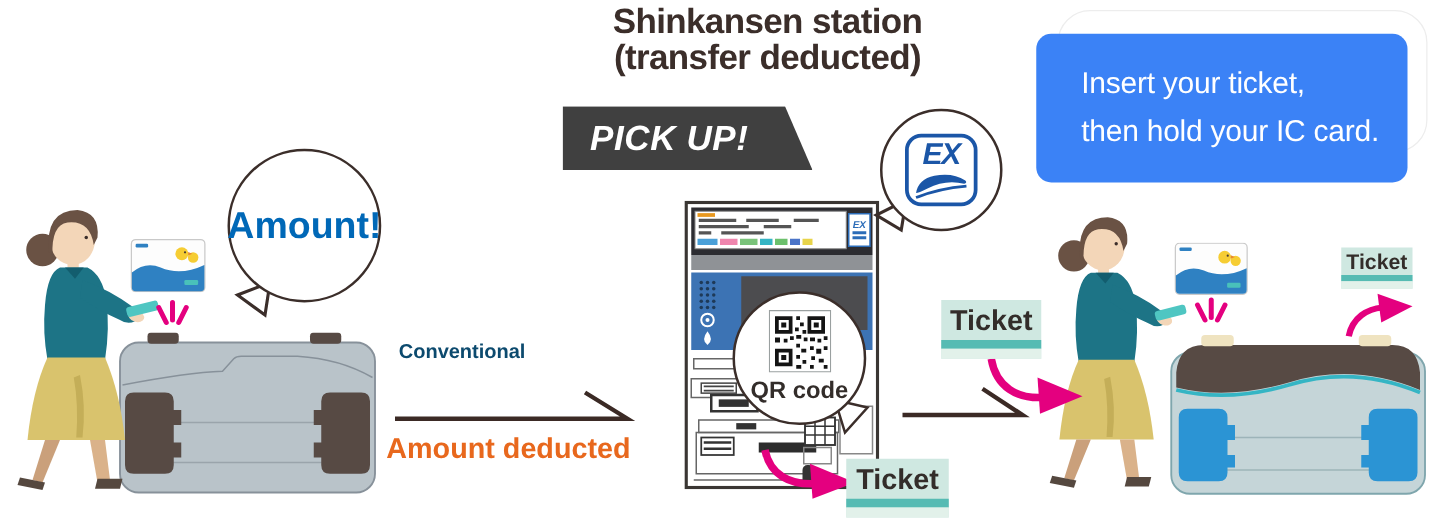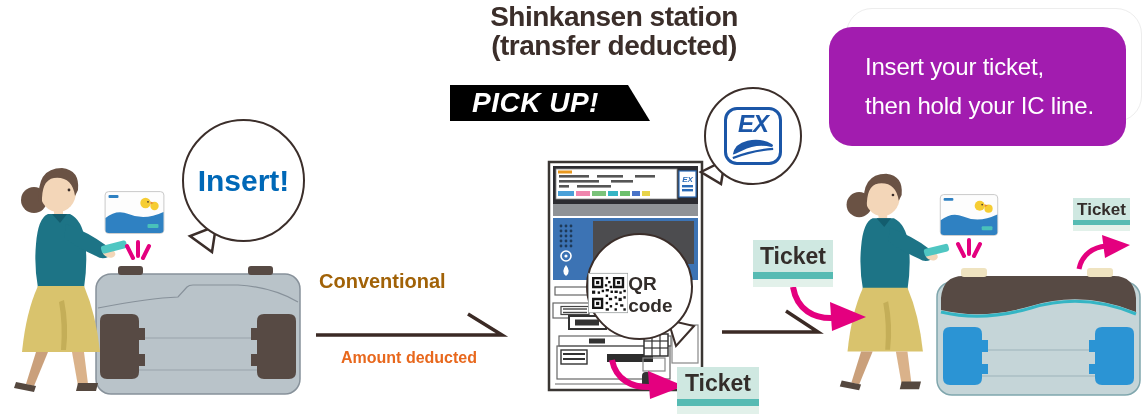--- a/index.html
+++ b/index.html
@@ -11,53 +11,53 @@
   .abs { position:absolute; }
 
   
   .heading { color:#3b2e2a; font-weight:800; font-size:28px; line-height:29px; letter-spacing:-0.5px; }
   #heading-left   { left:4px;   top:2px; width:300px; }
   #heading-center { left:449px; top:2px; width:330px;text-align:center; }
   .heading span { display:block; }
 
   
   #pickup-banner {
-    left:450px; top:85px; width:200px; height:36px; background:#000000;
+    left:450px; top:85px; width:200px; height:51px; background:#404040;
     clip-path:polygon(0 0, 89% 0, 100% 100%, 0 100%);
     display:flex; align-items:center; padding-left:22px;
   }
   #pickup-banner span { color:#fff; font-style:italic; font-weight:900; font-size:28px; letter-spacing:0.5px; }
 
   
   .round-bubble { background:#fff; border:2.5px solid #3b2e2a; border-radius:50%;
     display:flex; align-items:center; justify-content:center; }
   #touch-bubble { left:182px; top:119px; width:123px; height:123px; }
   #touch-bubble span { color:#0068b7; font-weight:800; font-size:30px; }
   #ex-bubble { left:704px; top:87px; width:98px; height:98px; border-width:2.5px; flex-direction:column; }
   #qr-bubble { left:586px; top:233px; width:107px; height:107px; border-width:2px;
-    flex-direction:row; justify-content:flex-start; padding-top:13px; }
+    flex-direction:column; justify-content:flex-start; padding-top:13px; }
   #qr-bubble .qr-label { color:#332d2a; font-weight:700; font-size:19px; margin-top:4px; }
   .bubble-tail { position:absolute; }
 
   
   #ex-box { width:58px; height:58px; border:3px solid #1b56a7; border-radius:13px;
     display:flex; flex-direction:column; align-items:center; justify-content:flex-start; padding-top:1px; }
   #ex-box .ex-text { color:#1b56a7; font-weight:900; font-style:italic; font-size:24px; line-height:26px; letter-spacing:-1px; }
 
   
   #insert-bubble-back { left:846px; top:8px; width:296px; height:114px; border-radius:26px;
     background:#fff; border:1px solid #ededed; }
-  #insert-bubble { left:829px; top:27px; width:297px; height:119px; border-radius:23px;
-    background:#a21caf; padding:20px 0 0 36px; }
+  #insert-bubble { left:829px; top:27px; width:297px; height:119px; border-radius:12px;
+    background:#3b82f6; padding:20px 0 0 36px; }
   #insert-bubble span { display:block; color:#fff; font-size:24px; line-height:39px; font-weight:500; letter-spacing:-0.2px; }
 
   
-  #conv-line-label { left:319px; top:271px; color:#a16207; font-weight:800; font-size:20px; line-height:21px; }
+  #conv-line-label { left:319px; top:271px; color:#0c4a6e; font-weight:800; font-size:16px; line-height:21px; }
   #conv-line-label span { display:block; }
-  #amount-note { left:309px; top:347px; color:#e8681d; font-weight:800; font-size:16px; line-height:22px;margin-left:32px; }
+  #amount-note { left:309px; top:347px; color:#e8681d; font-weight:800; font-size:23px; line-height:22px; }
   #amount-note span { display:block; }
 
   
   .ticket-label { background:#cfe8e1; display:flex; align-items:flex-start; justify-content:center; position:absolute; }
   .ticket-label .tl-text { color:#332d2a; font-weight:800; }
   .ticket-label .tl-stripe  { position:absolute; left:0; width:100%; background:#56bbb3; }
   .ticket-label .tl-stripe2 { position:absolute; left:0; width:100%; background:#e2f1ea; }
   #ticket-1 { left:677px; top:367px; width:82px; height:47px; }
   #ticket-2 { left:753px; top:240px; width:80px; height:47px; }
   #ticket-1 .tl-text, #ticket-2 .tl-text { font-size:23px; margin-top:3px; }
@@ -321,21 +321,21 @@
         <rect x="33" y="44" width="3" height="3"></rect>
       </g>
     </svg>
     <span class="qr-label">QR code</span>
   </div>
 
   <svg class="abs bubble-tail" style="left:186px; top:224px;" width="34" height="32">
     <path d="M30,2 L26,28 L4,12 Z" fill="#fff" stroke="#3b2e2a" stroke-width="2.5"></path>
   </svg>
   <div id="touch-bubble" class="abs round-bubble">
-    <span>Insert!</span>
+    <span>Amount!</span>
   </div>
 
   <svg class="abs bubble-tail" style="left:697px; top:158px;" width="32" height="30">
     <path d="M28,2 L24,26 L4,14 Z" fill="#fff" stroke="#3b2e2a" stroke-width="2.5"></path>
   </svg>
   <div id="ex-bubble" class="abs round-bubble">
     <div id="ex-box">
       <span class="ex-text">EX</span>
       <svg width="46" height="22" viewBox="0 0 48 24">
         <path d="M2,19 Q4,7 18,4 Q34,1 45,8 Q47,10 44,11 Q28,7 12,15 Q4,19 2,19 Z" fill="#1b56a7"></path>
@@ -343,16 +343,16 @@
       </svg>
     </div>
   </div>
 
   <div id="insert-bubble-back" class="abs"></div>
   <svg class="abs bubble-tail" style="left:806px; top:88px;" width="42" height="36">
     <path d="M40,2 L40,32 L4,20 Z" fill="#fff"></path>
   </svg>
   <div id="insert-bubble" class="abs">
     <span>Insert your ticket,</span>
-    <span>then hold your IC line.</span>
+    <span>then hold your IC card.</span>
   </div>
 
 </div>
 
 </body></html>

